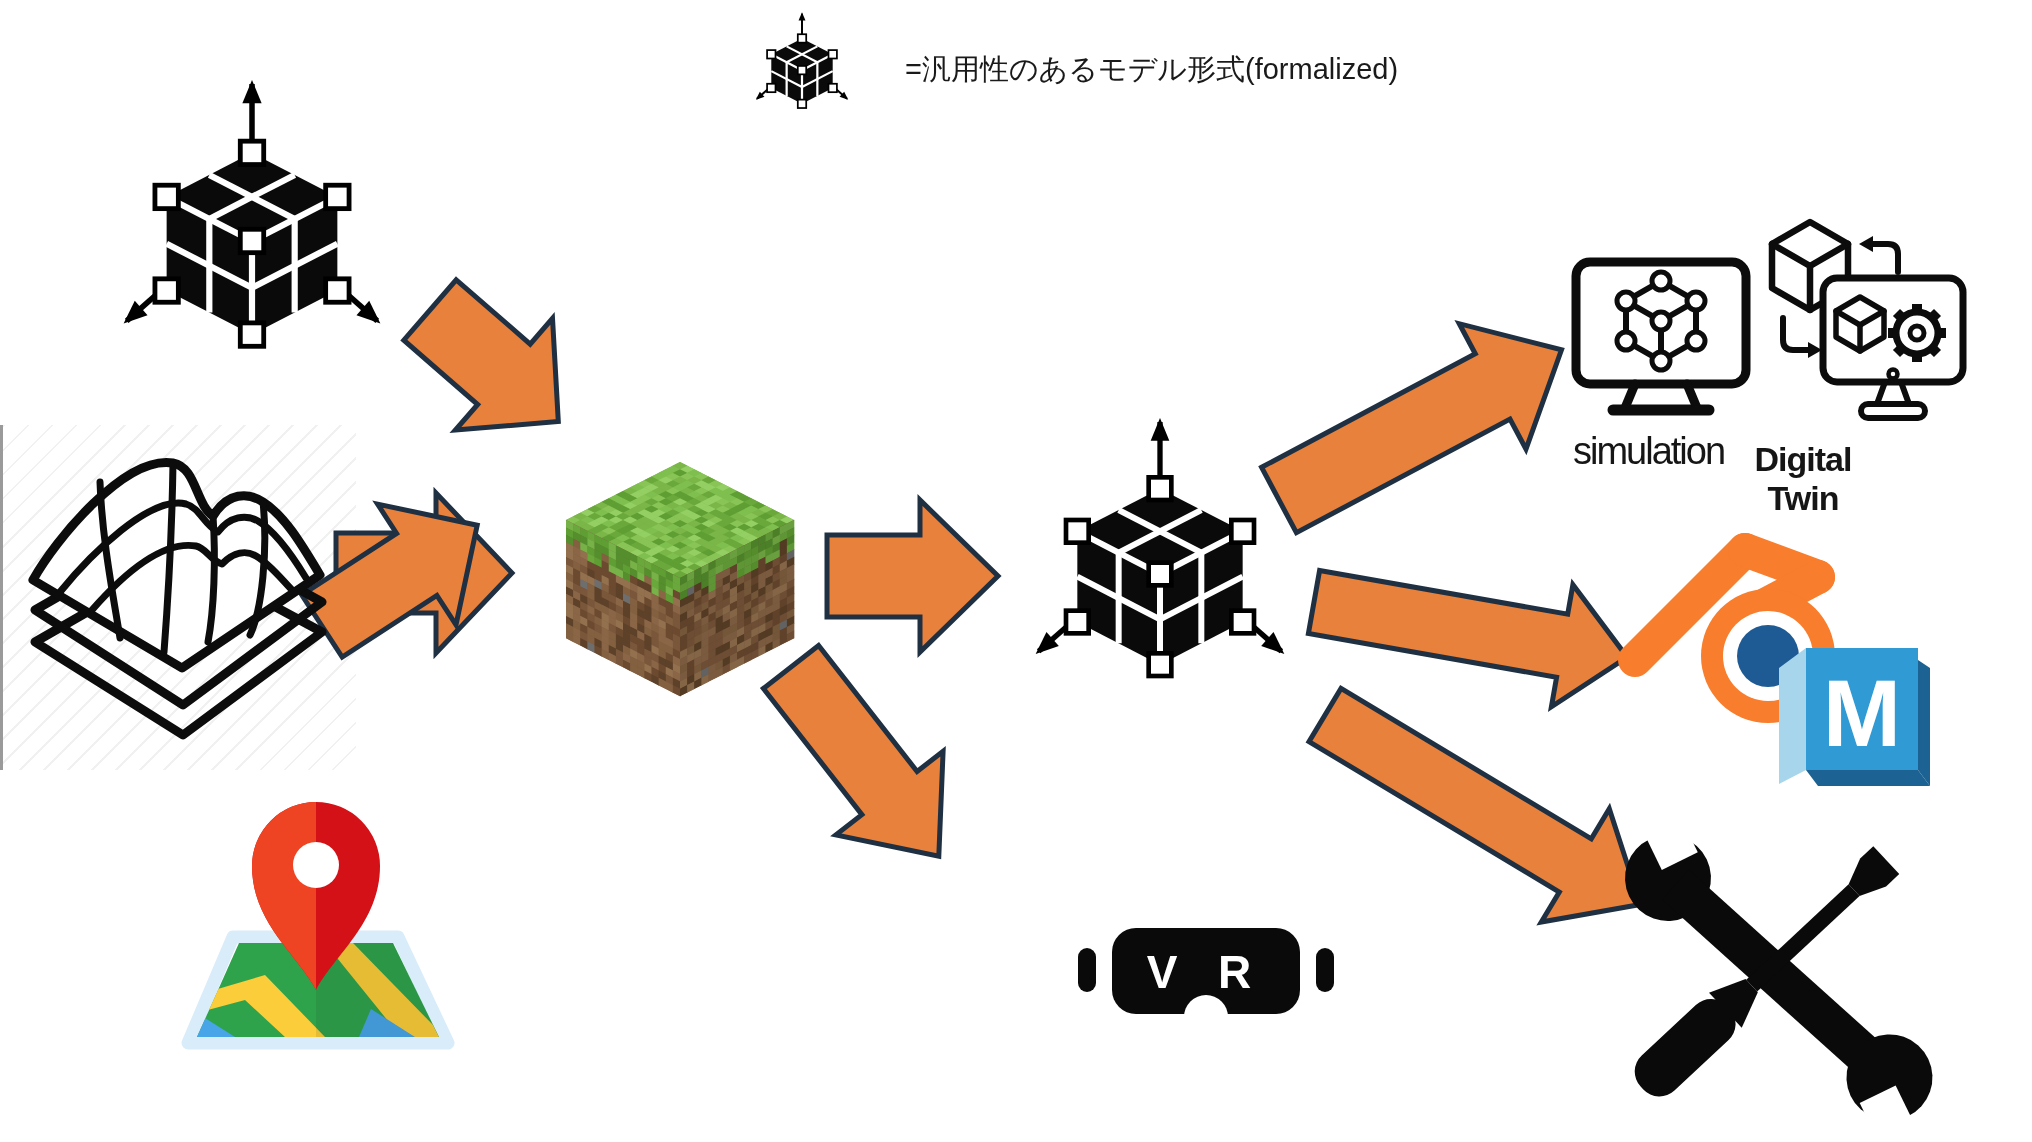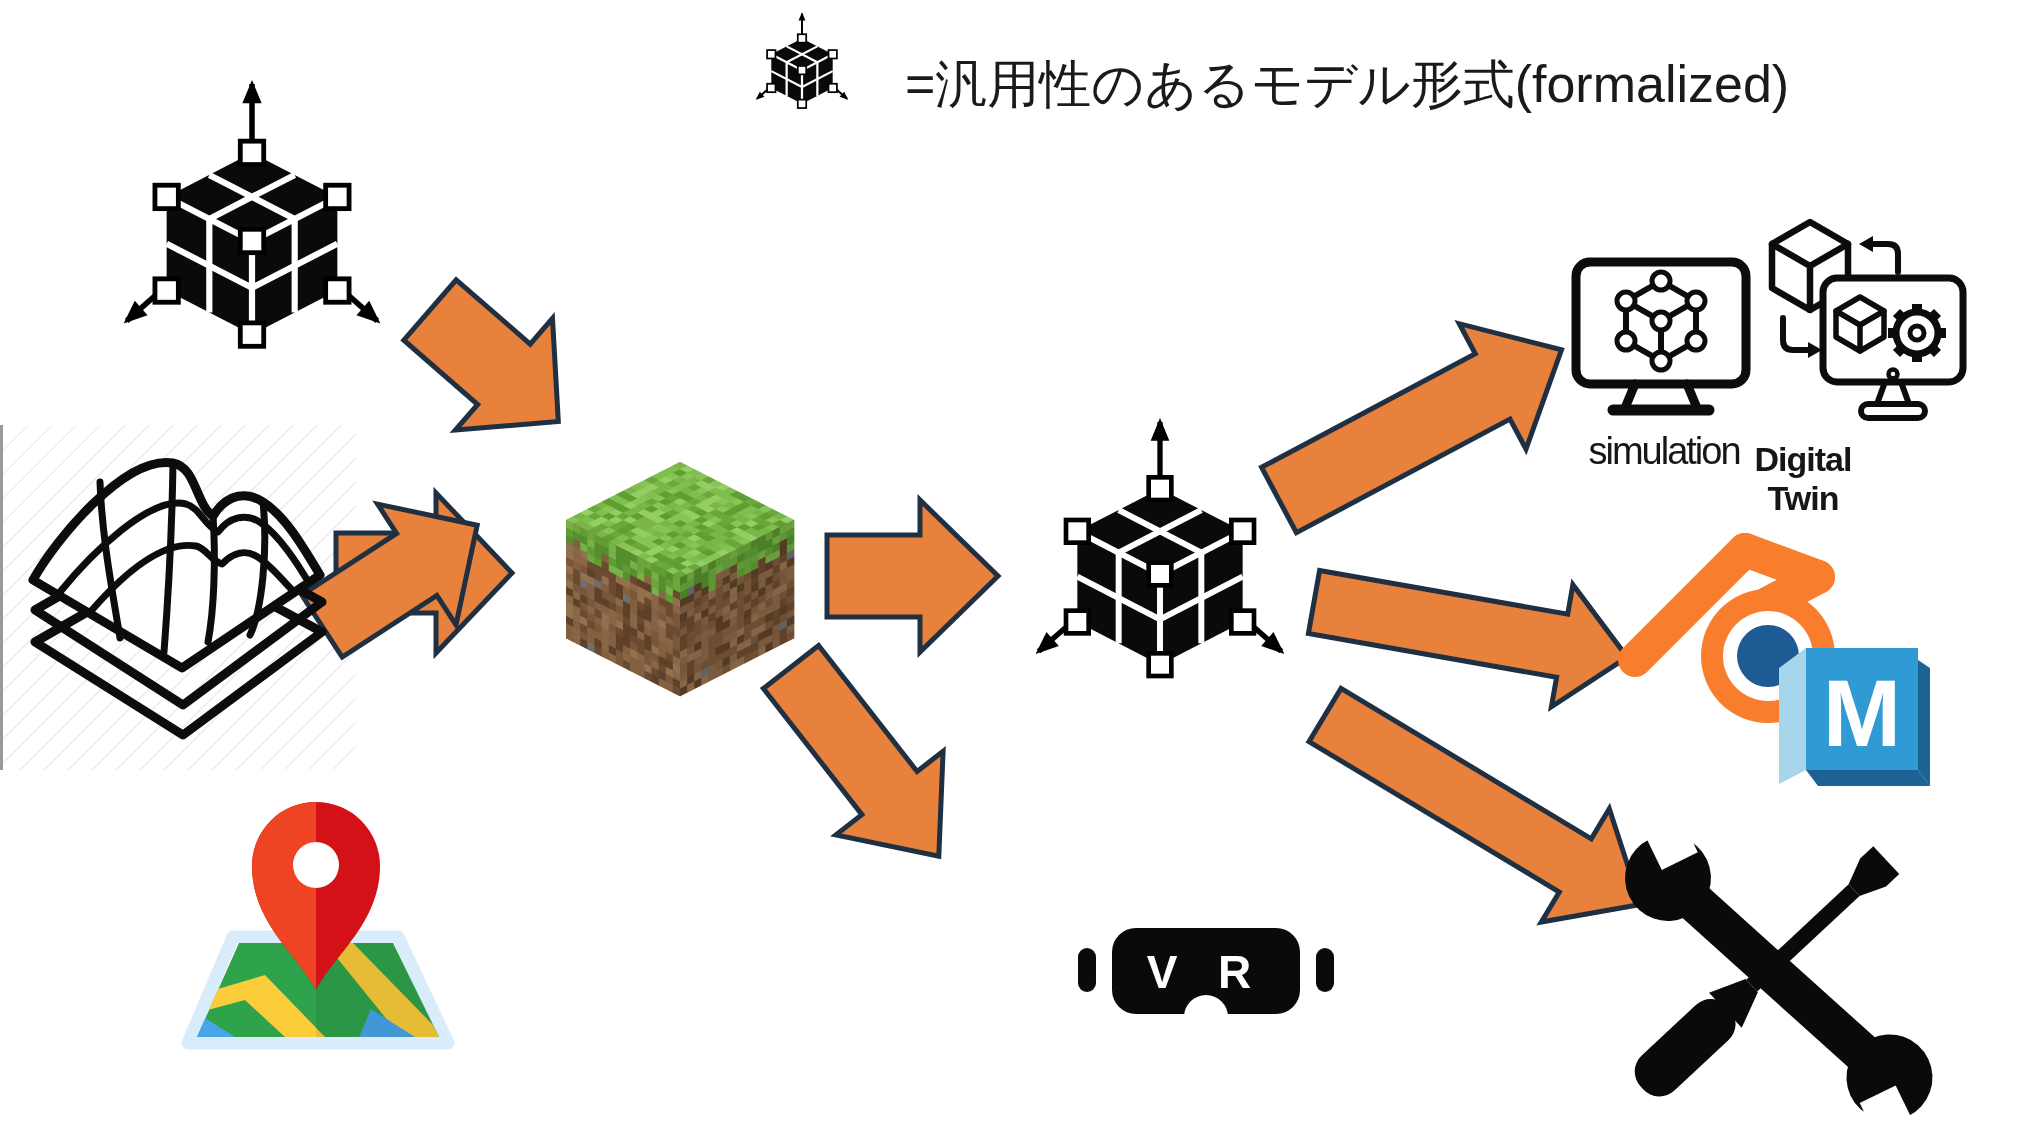--- a/index.html
+++ b/index.html
@@ -1,22 +1,22 @@
 <!DOCTYPE html>
 <html style="--arrow-fill: #E8813C; --arrow-stroke: #1F3043; --icon-black: #0A0A0A; --text-black: #1A1A1A; --blender-orange: #F87D2C; --blender-blue: #1E5B94; --maya-front: #2F9AD3; --maya-front-light: #45ABDE; --maya-flap: #A7D6EC; --maya-shadow: #1C6292; --pin-red-light: #EF4423; --pin-red-dark: #D31117; --map-border: #D9ECFA; --map-green: #2FA34C; --map-green-dark: #27913F; --map-yellow: #FBCD3A; --map-water: #47A5E8;"><head>
 <meta charset="utf-8">
 <style>
   html,body{margin:0;padding:0;background:#fff;}
   .canvas{position:relative;width:2032px;height:1142px;background:#fff;overflow:hidden;
           font-family:"Liberation Sans", sans-serif;}
   .abs{position:absolute;}
   .hatch{background:repeating-linear-gradient(135deg, rgba(0,0,0,0.055) 0px, rgba(0,0,0,0.055) 2px, transparent 2px, transparent 17px);
          border-left:3px solid #9a9a9a;}
-  .title-text{font-size:52px;color:var(--text-black);letter-spacing:0px;white-space:nowrap;}
-  .label-sim{font-size:38px;letter-spacing:-2px;color:#161616;text-align:center;}
+  .title-text{font-size:29px;color:var(--text-black);letter-spacing:0px;white-space:nowrap;}
+  .label-sim{font-size:38px;letter-spacing:-2px;color:#161616;}
   .label-dt{font-size:34px;letter-spacing:-1px;font-weight:600;color:#161616;text-align:center;}
   svg{display:block;overflow:visible;}
   .blk{fill:var(--icon-black);}
   .wline{stroke:#fff;stroke-width:4.5;fill:none;}
   .vsq{fill:#fff;stroke:#000;stroke-width:3.5;}
   .ax{stroke:#000;stroke-width:4;fill:none;}
   .oline{stroke:#0c0c0c;fill:none;stroke-linejoin:round;stroke-linecap:round;}
 </style>
 </head>
 <body>

